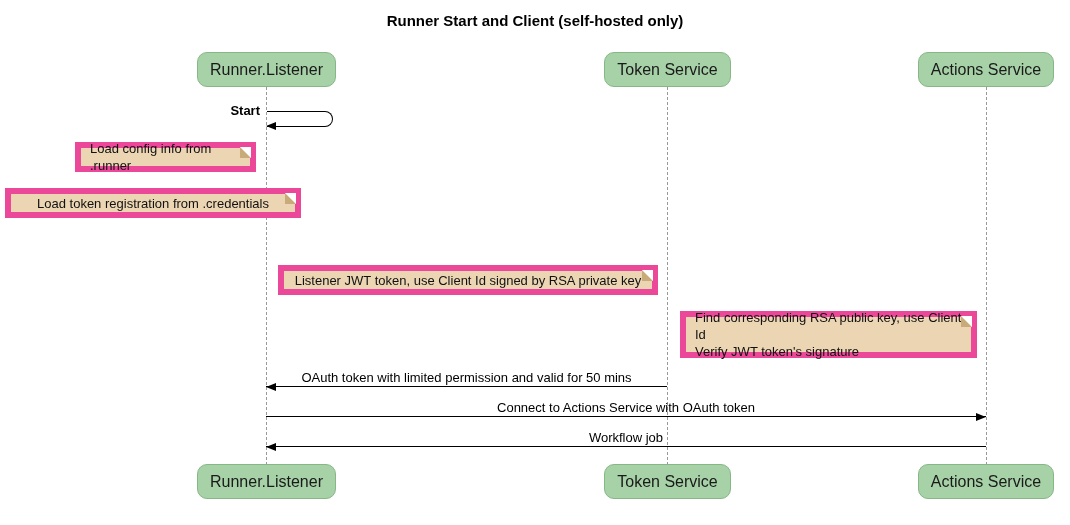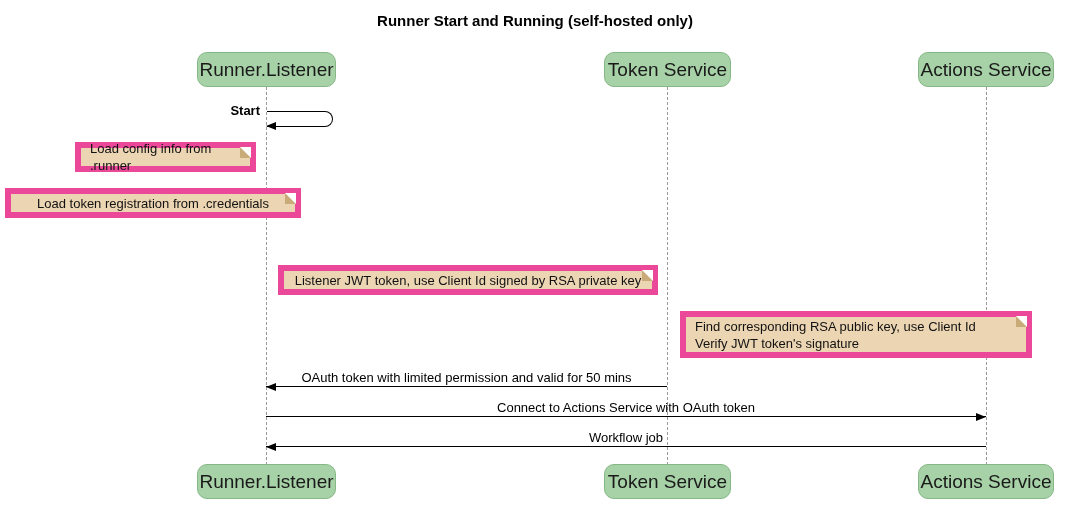--- a/index.html
+++ b/index.html
@@ -31,21 +31,21 @@
   }
   .actor {
     position: absolute;
     height: 35px;
     background: #a7d1a7;
     border: 1px solid #86b886;
     border-radius: 10px;
     display: flex;
     align-items: center;
     justify-content: center;
-    font-size: 19px;
+    font-size: 16px;
     color: #1a1a1a;
   }
   .note {
     position: absolute;
     background: #ecd5b3;
     border: 6px solid #ec4899;
     font-size: 13px;
     color: #111111;
     display: flex;
     align-items: center;
@@ -109,21 +109,21 @@
     font-size: 13px;
     color: #000000;
     font-weight: bold;
   }
 </style>
 </head>
 <body>
 
 <div class="canvas">
 
-  <div class="title">Runner Start and Running (self-hosted only)</div>
+  <div class="title">Runner Start and Client (self-hosted only)</div>
 
   <div class="lifeline" style="left:266px"></div>
   <div class="lifeline" style="left:667px"></div>
   <div class="lifeline" style="left:986px"></div>
 
   <div class="actor" style="left:197px; top:52px; width:139px;">Runner.Listener</div>
   <div class="actor" style="left:604px; top:52px; width:127px;">Token Service</div>
   <div class="actor" style="left:918px; top:52px; width:136px;">Actions Service</div>
 
   <div class="self-msg-label">Start</div>
@@ -136,21 +136,21 @@
     <span class="fold"></span>
   </div>
   <div class="note" style="left:5px; top:188px; width:296px; height:30px;">
     <span>Load token registration from .credentials</span>
     <span class="fold"></span>
   </div>
   <div class="note" style="left:278px; top:265px; width:380px; height:30px;">
     <span>Listener JWT token, use Client Id signed by RSA private key</span>
     <span class="fold"></span>
   </div>
-  <div class="note left-align" style="left:680px; top:311px; width:352px; height:47px;">
+  <div class="note left-align" style="left:680px; top:311px; width:297px; height:47px;">
     <span>Find corresponding RSA public key, use Client Id
 Verify JWT token's signature</span>
     <span class="fold"></span>
   </div>
 
 
   <div class="message" style="left:266px; top:371px; width:401px;">
     <div class="msg-label">OAuth token with limited permission and valid for 50 mins</div>
     <div class="msg-line">
       <span class="arrowhead left"></span>

